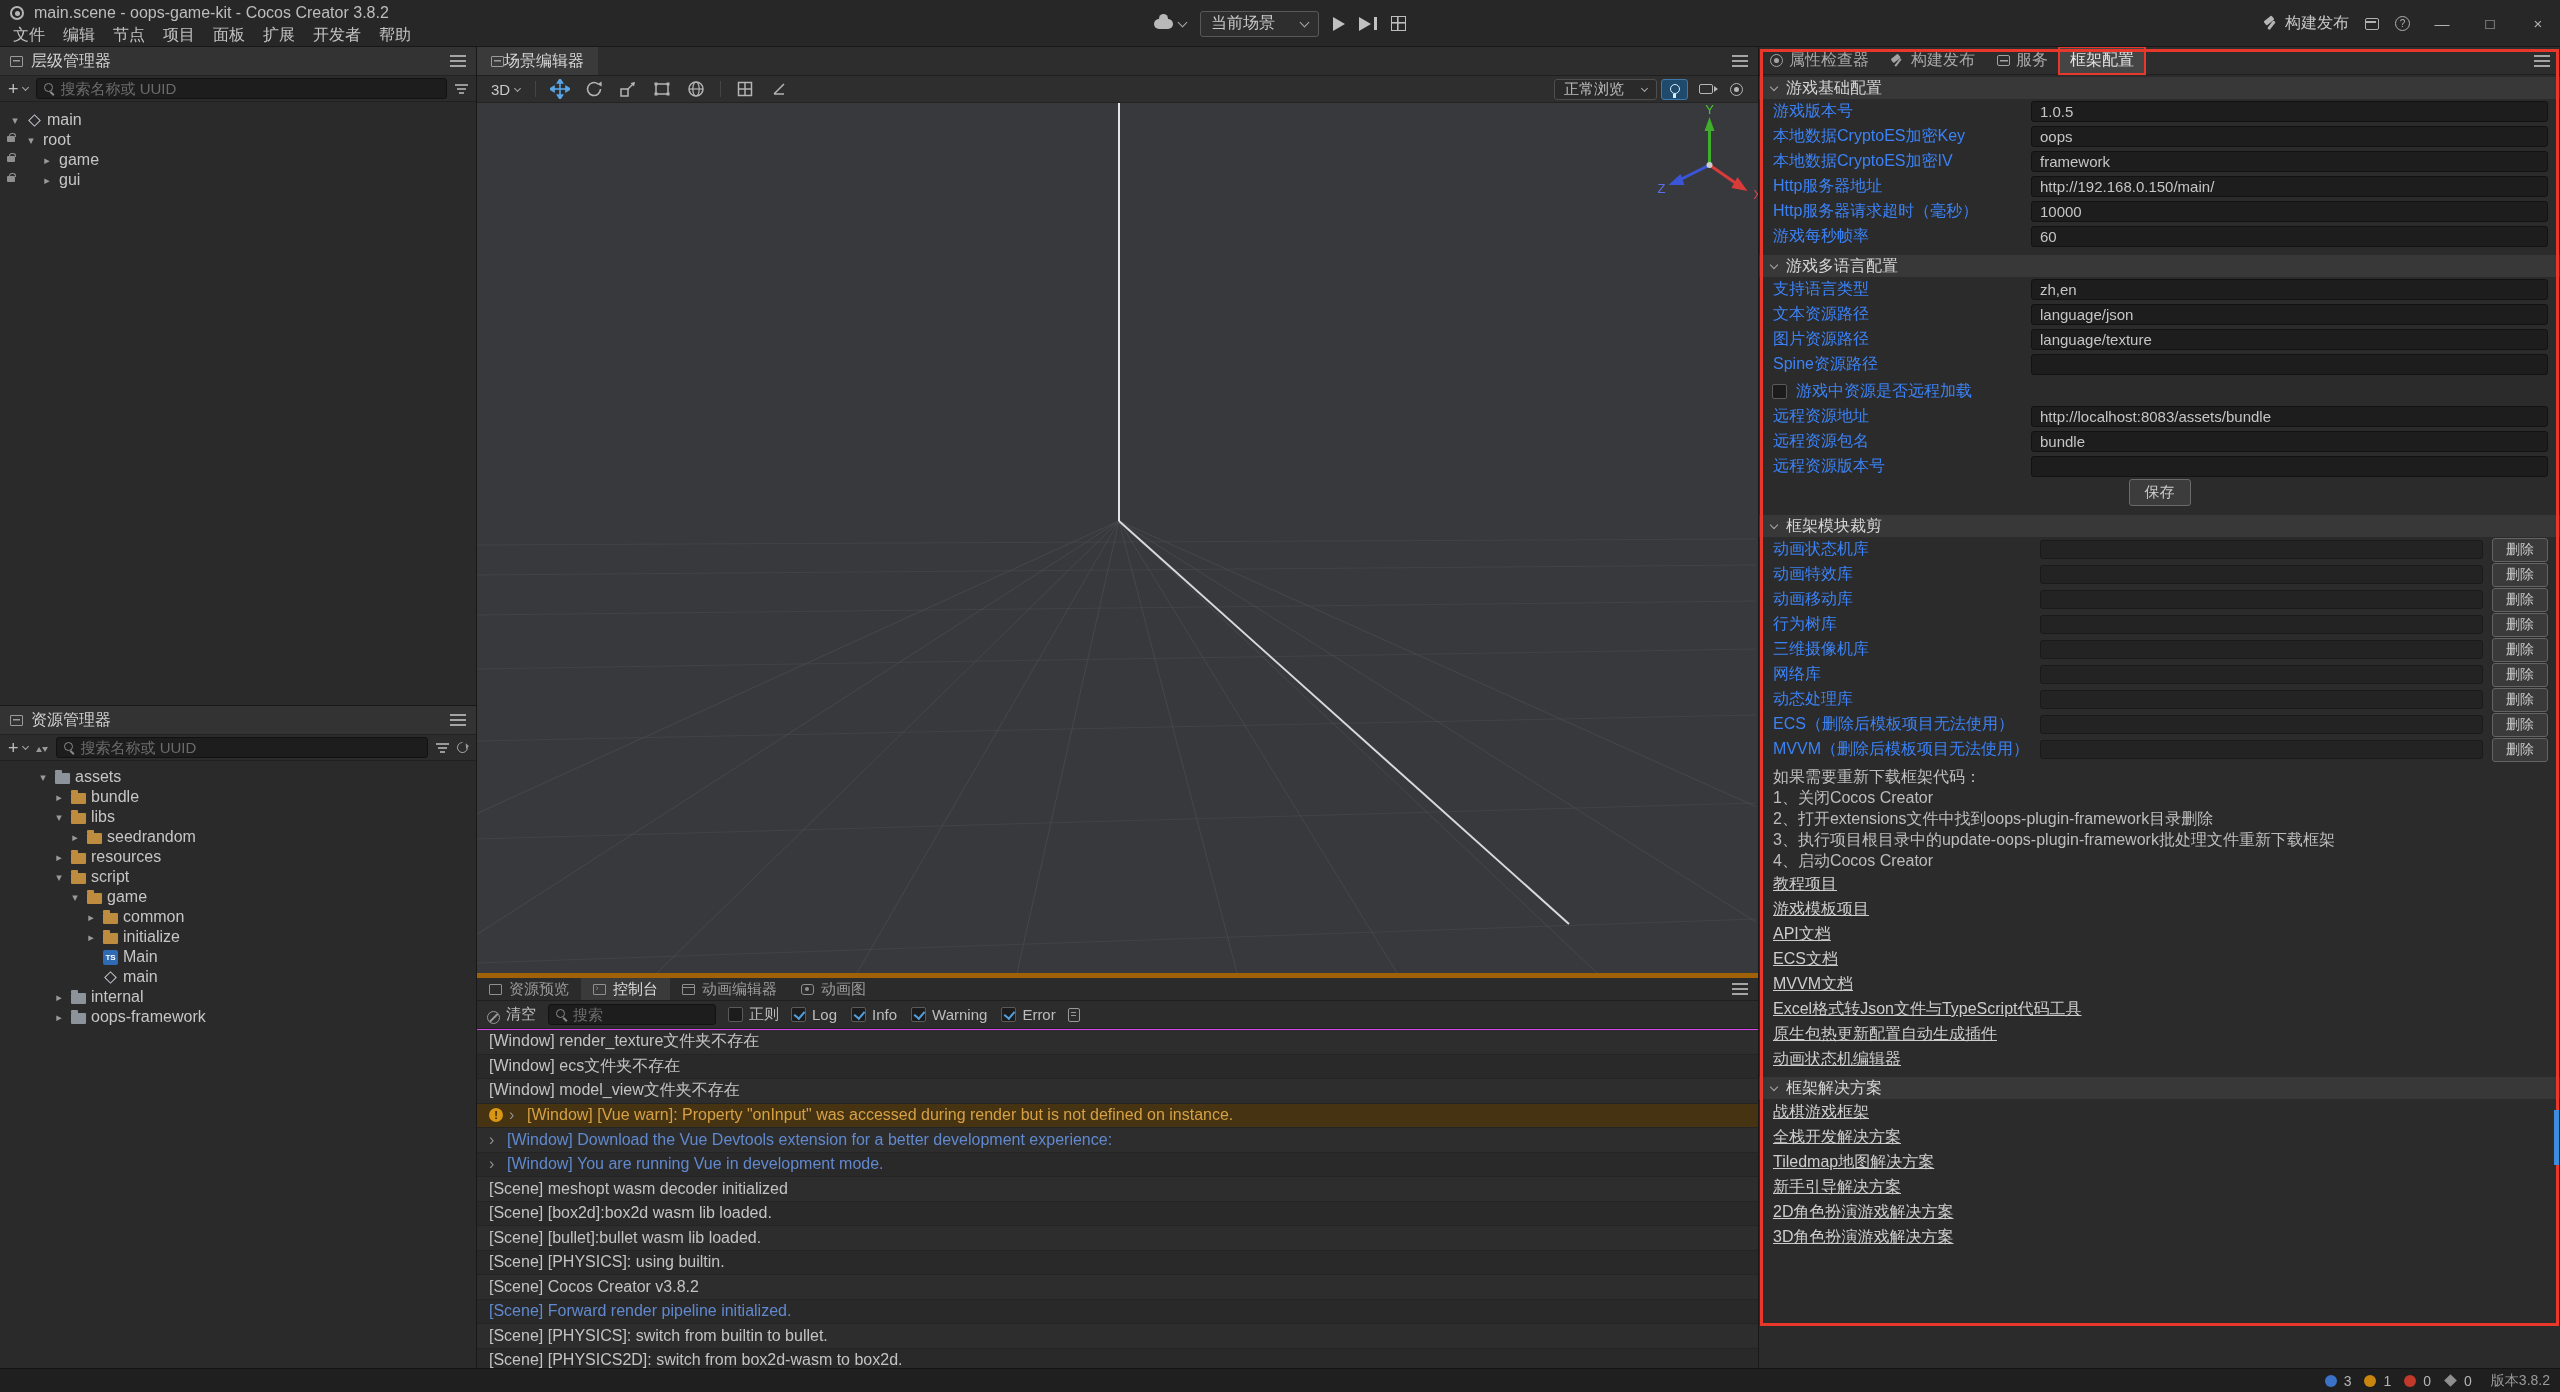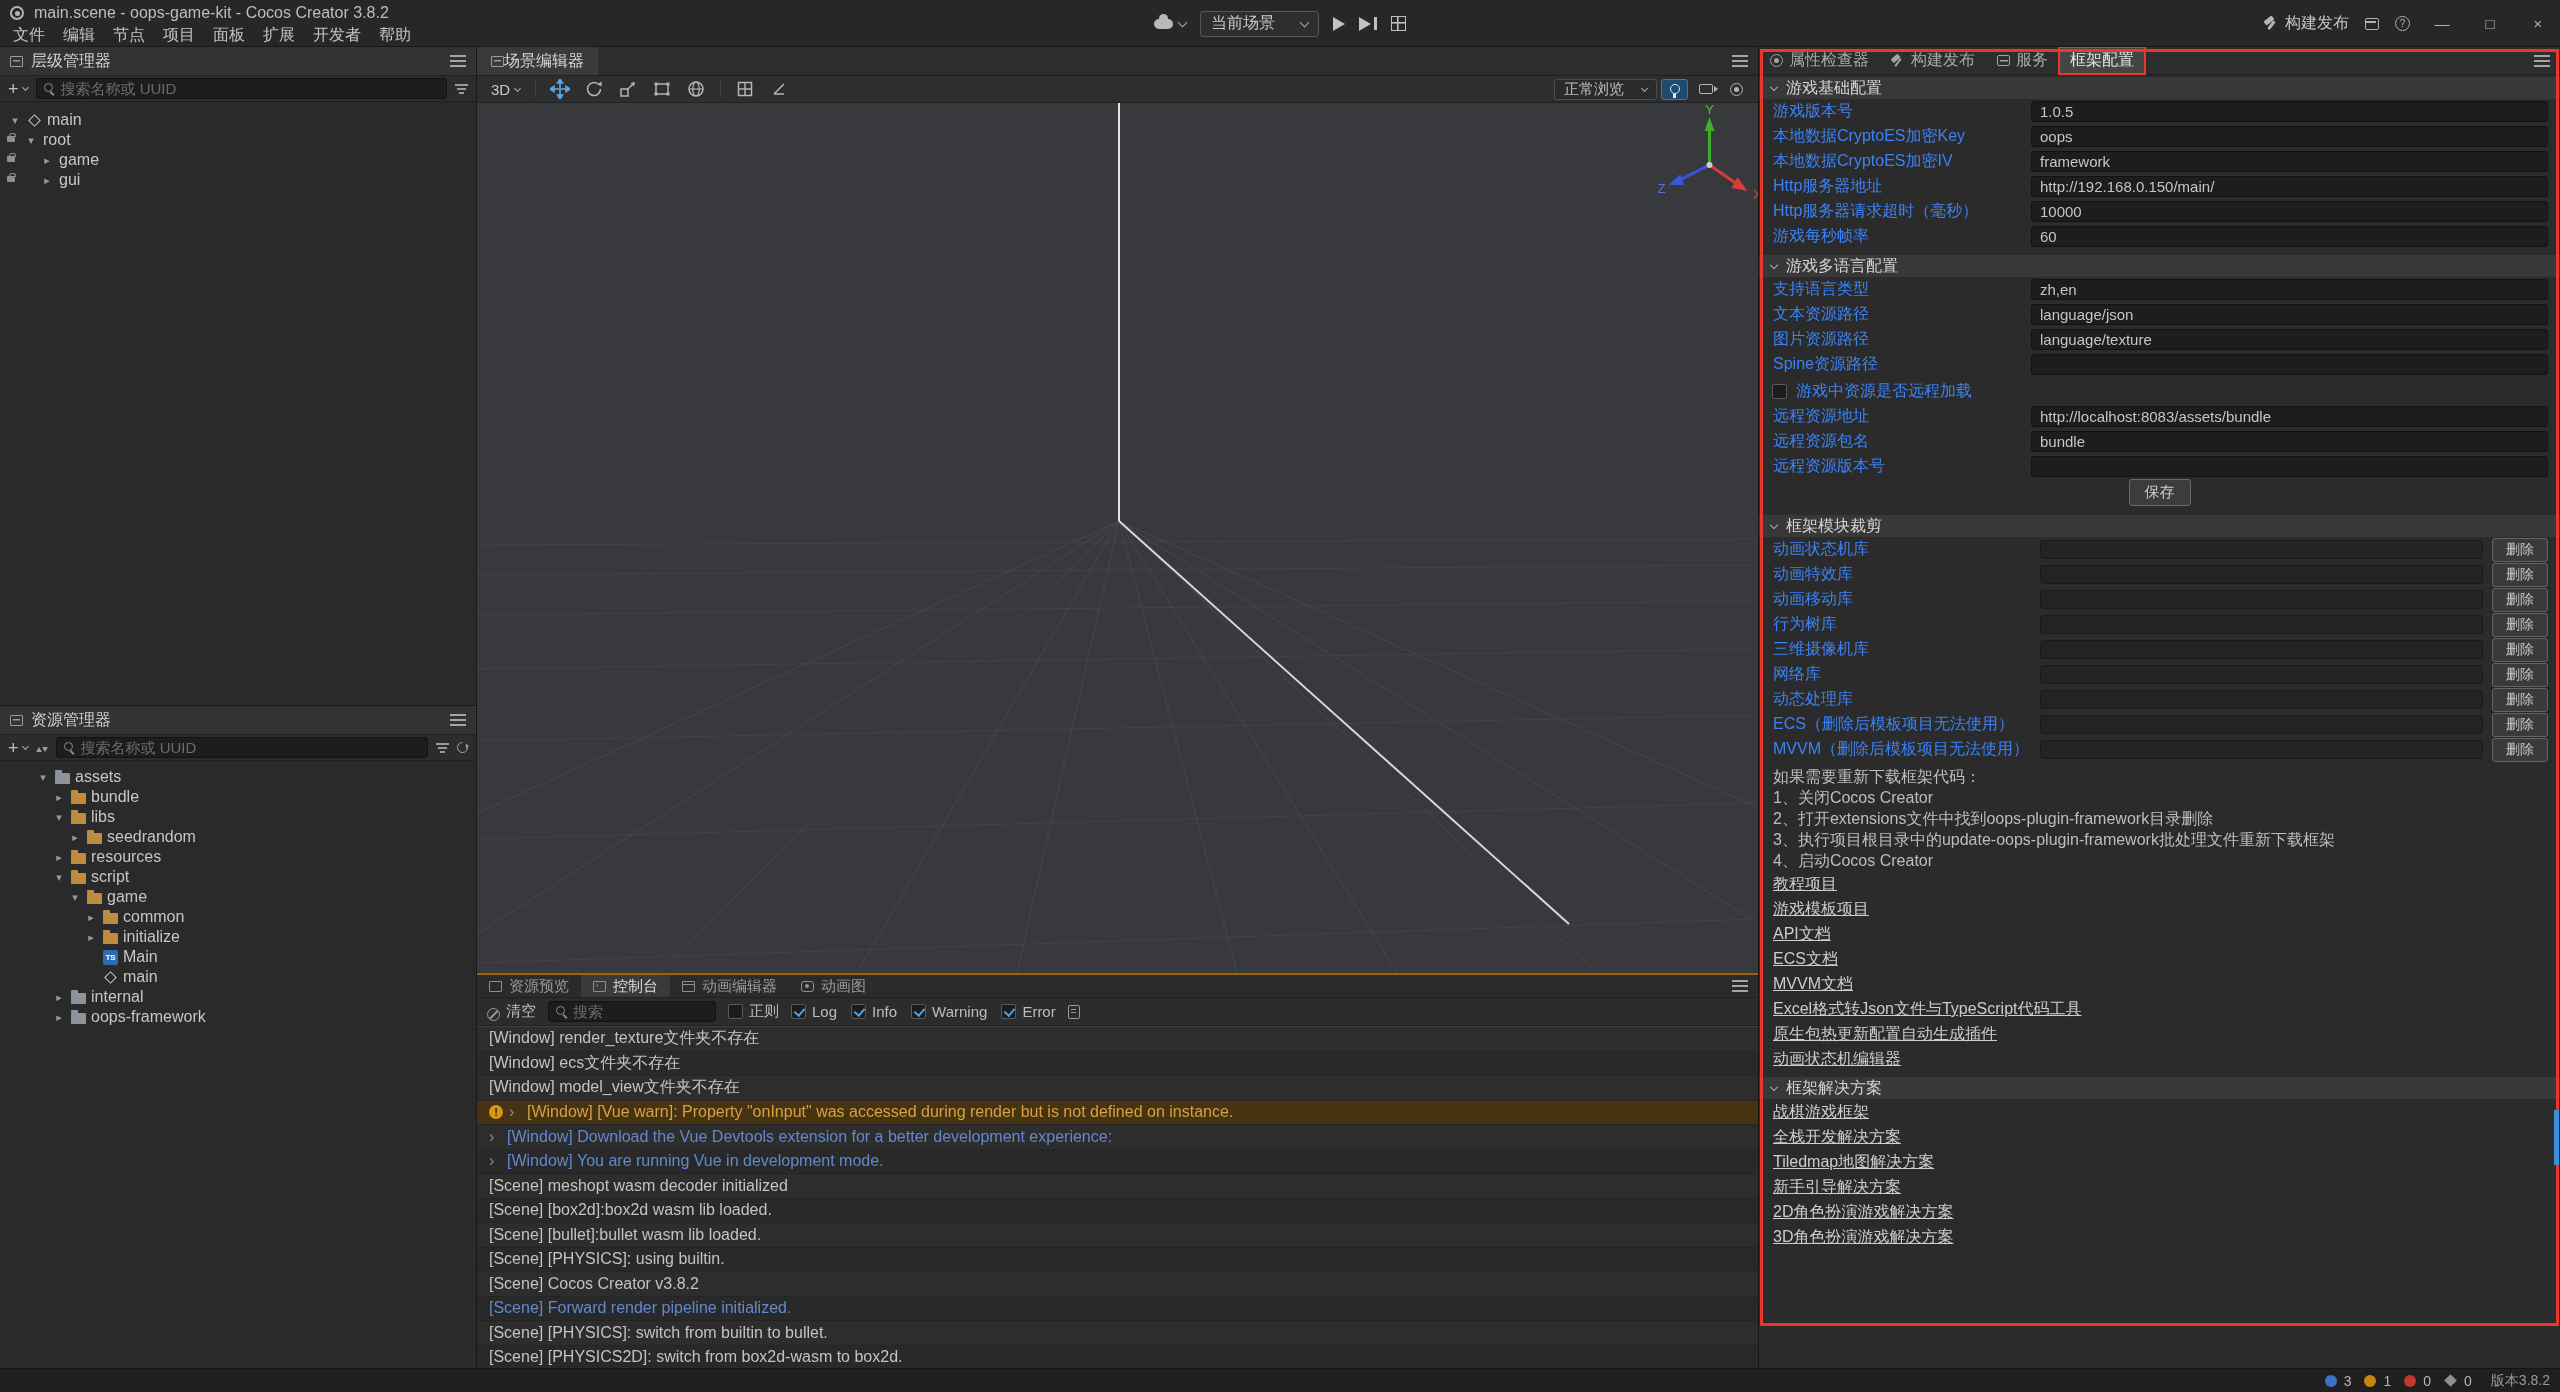--- a/index.html
+++ b/index.html
@@ -100,21 +100,21 @@
 .bulb::after{content:"";position:absolute;left:2.2px;top:9px;width:3px;height:4px;background:currentColor}
 .cam{width:14px;height:10px;border:1.6px solid currentColor;border-radius:2px;position:relative}
 .cam::after{content:"";position:absolute;right:-6px;top:1px;border-left:4.5px solid currentColor;border-top:3.5px solid transparent;border-bottom:3.5px solid transparent}
 .gear{width:13px;height:13px;border:1.6px solid currentColor;border-radius:50%;position:relative}
 .gear::after{content:"";position:absolute;inset:3px;border-radius:50%;background:currentColor}
 .viewport{position:absolute;top:56px;left:0;right:0;bottom:0;background:#37393c;overflow:hidden}
 .vp-grid{position:absolute;left:0;top:0}
 .vp-gizmo{position:absolute;left:1143px;top:2px}
 
 
-.console{position:absolute;top:926px;left:0;right:0;bottom:0;background:#404040;border-top:2px solid #a16207;overflow:hidden}
+.console{position:absolute;top:926px;left:0;right:0;bottom:0;background:#d946ef;border-top:5px solid #a16207;overflow:hidden}
 .ctabs{height:23px;background:#2b2b2b;border-bottom:1px solid #1f1f1f;display:flex;align-items:center;padding-right:10px}
 .ctabs-list{display:flex;height:100%}
 .ctab{display:flex;align-items:center;gap:7px;padding:0 12px;font-size:15px;color:#9c9c9c;height:100%;cursor:pointer}
 .ctab.active{background:#3a3a3a;color:#dcdcdc}
 .ti{display:block;width:13px;height:11px;border:1.4px solid #8f8f8f;border-radius:1px;flex:0 0 auto;position:relative}
 .ti.term::after{content:"›";position:absolute;left:1.5px;top:-2px;font-size:9px;color:#8f8f8f}
 .ti.film::after{content:"";position:absolute;left:0;top:2px;width:100%;height:1.4px;background:#8f8f8f}
 .ti.graph{border-radius:3px}
 .ti.graph::after{content:"";position:absolute;left:3px;top:2.5px;width:4px;height:4px;border-radius:50%;background:#8f8f8f}
 .ctools{height:28px;background:#2c2c2c;border-bottom:1px solid #202020;display:flex;align-items:center;gap:12px;padding:0 10px}

